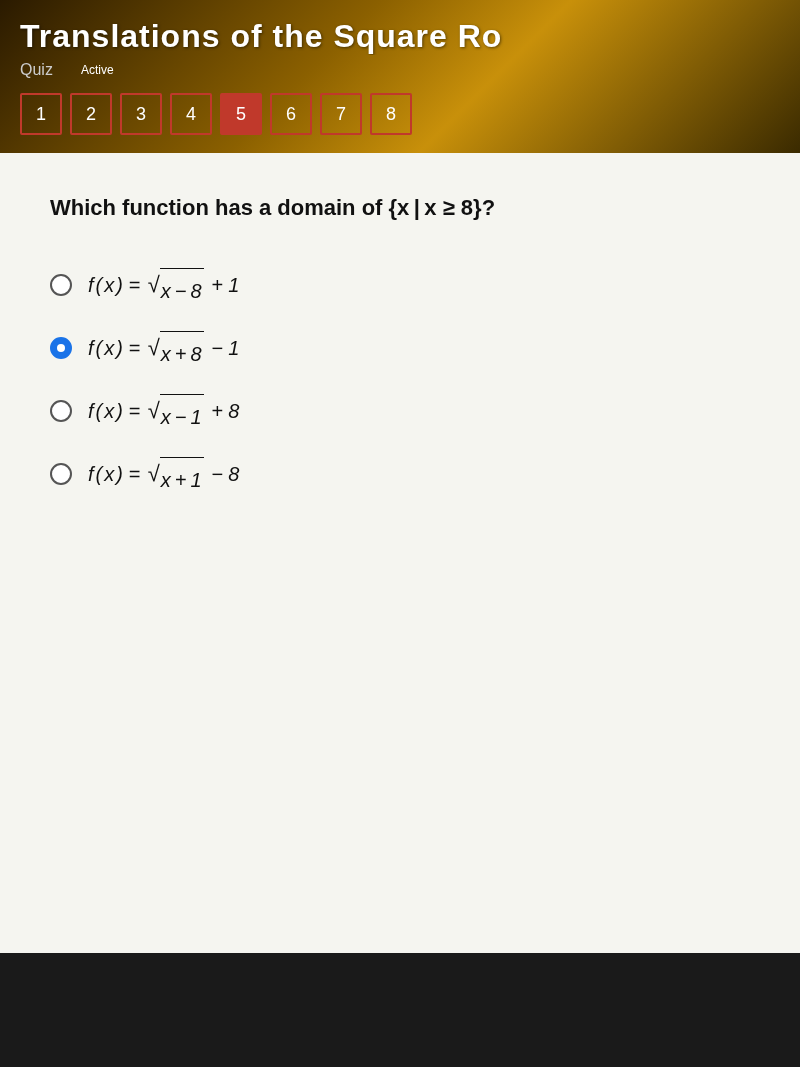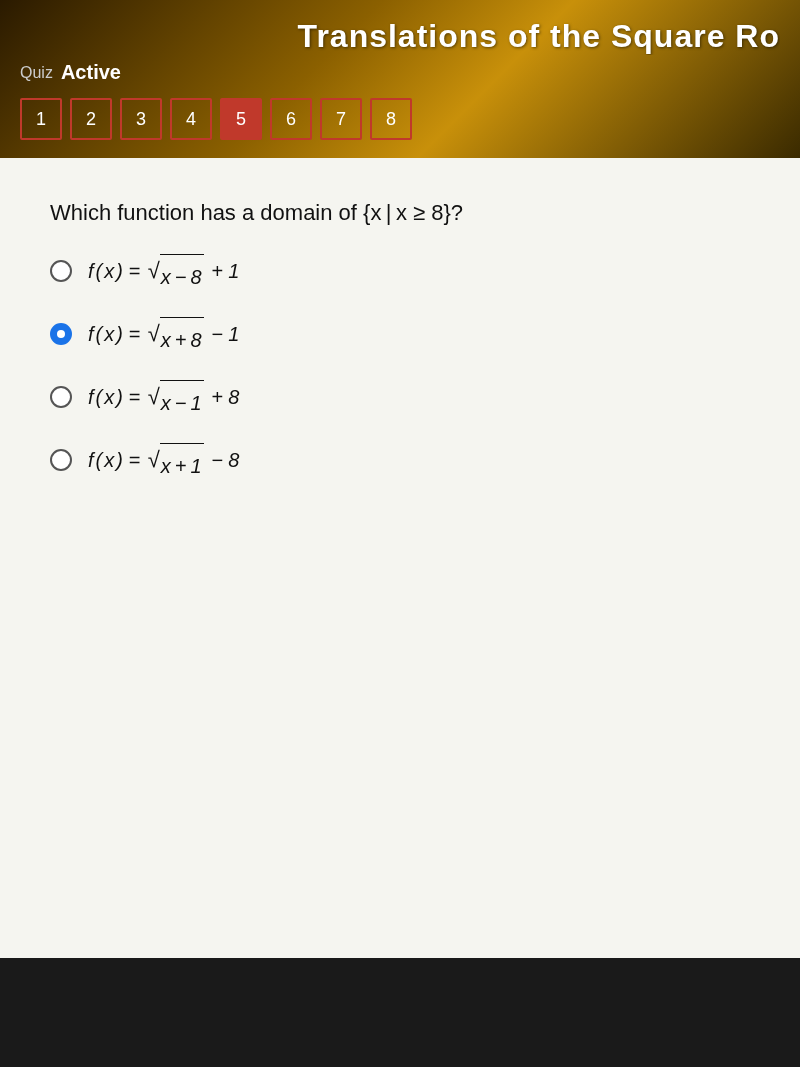--- a/index.html
+++ b/index.html
@@ -20,41 +20,40 @@
 
     .header-title {
       font-size: 32px;
       font-weight: bold;
       color: #fff;
       letter-spacing: 1px;
       text-shadow: 1px 1px 3px rgba(0,0,0,0.5);
       margin-bottom: 6px;
       white-space: nowrap;
       overflow: hidden;
-      text-align: right;
     }
 
     .header-subtitle {
       display: flex;
       align-items: center;
-      gap: 8px;
+      gap: 28px;
       color: #ddd;
       font-size: 16px;
       margin-bottom: 14px;
     }
 
     .quiz-label {
       color: #ccc;
       font-size: 16px;
     }
 
     .active-label {
       color: #fff;
-      font-size: 20px;
-      font-weight: 700;
+      font-size: 12px;
+      font-weight: 400;
     }
 
     .question-nav {
       display: flex;
       gap: 8px;
       align-items: center;
       padding-bottom: 8px;
     }
 
     .nav-btn {
@@ -79,22 +78,22 @@
 
     .main-content {
       background: #f5f5f0;
       min-height: 800px;
       padding: 40px 50px;
     }
 
     .question-text {
       font-size: 22px;
       color: #111;
-      margin-bottom: 25px;
-      font-weight: 400;
+      margin-bottom: 44px;
+      font-weight: 700;
       line-height: 1.4;
     }
 
     .options-list {
       display: flex;
       flex-direction: column;
       gap: 28px;
     }
 
     .option-item {

